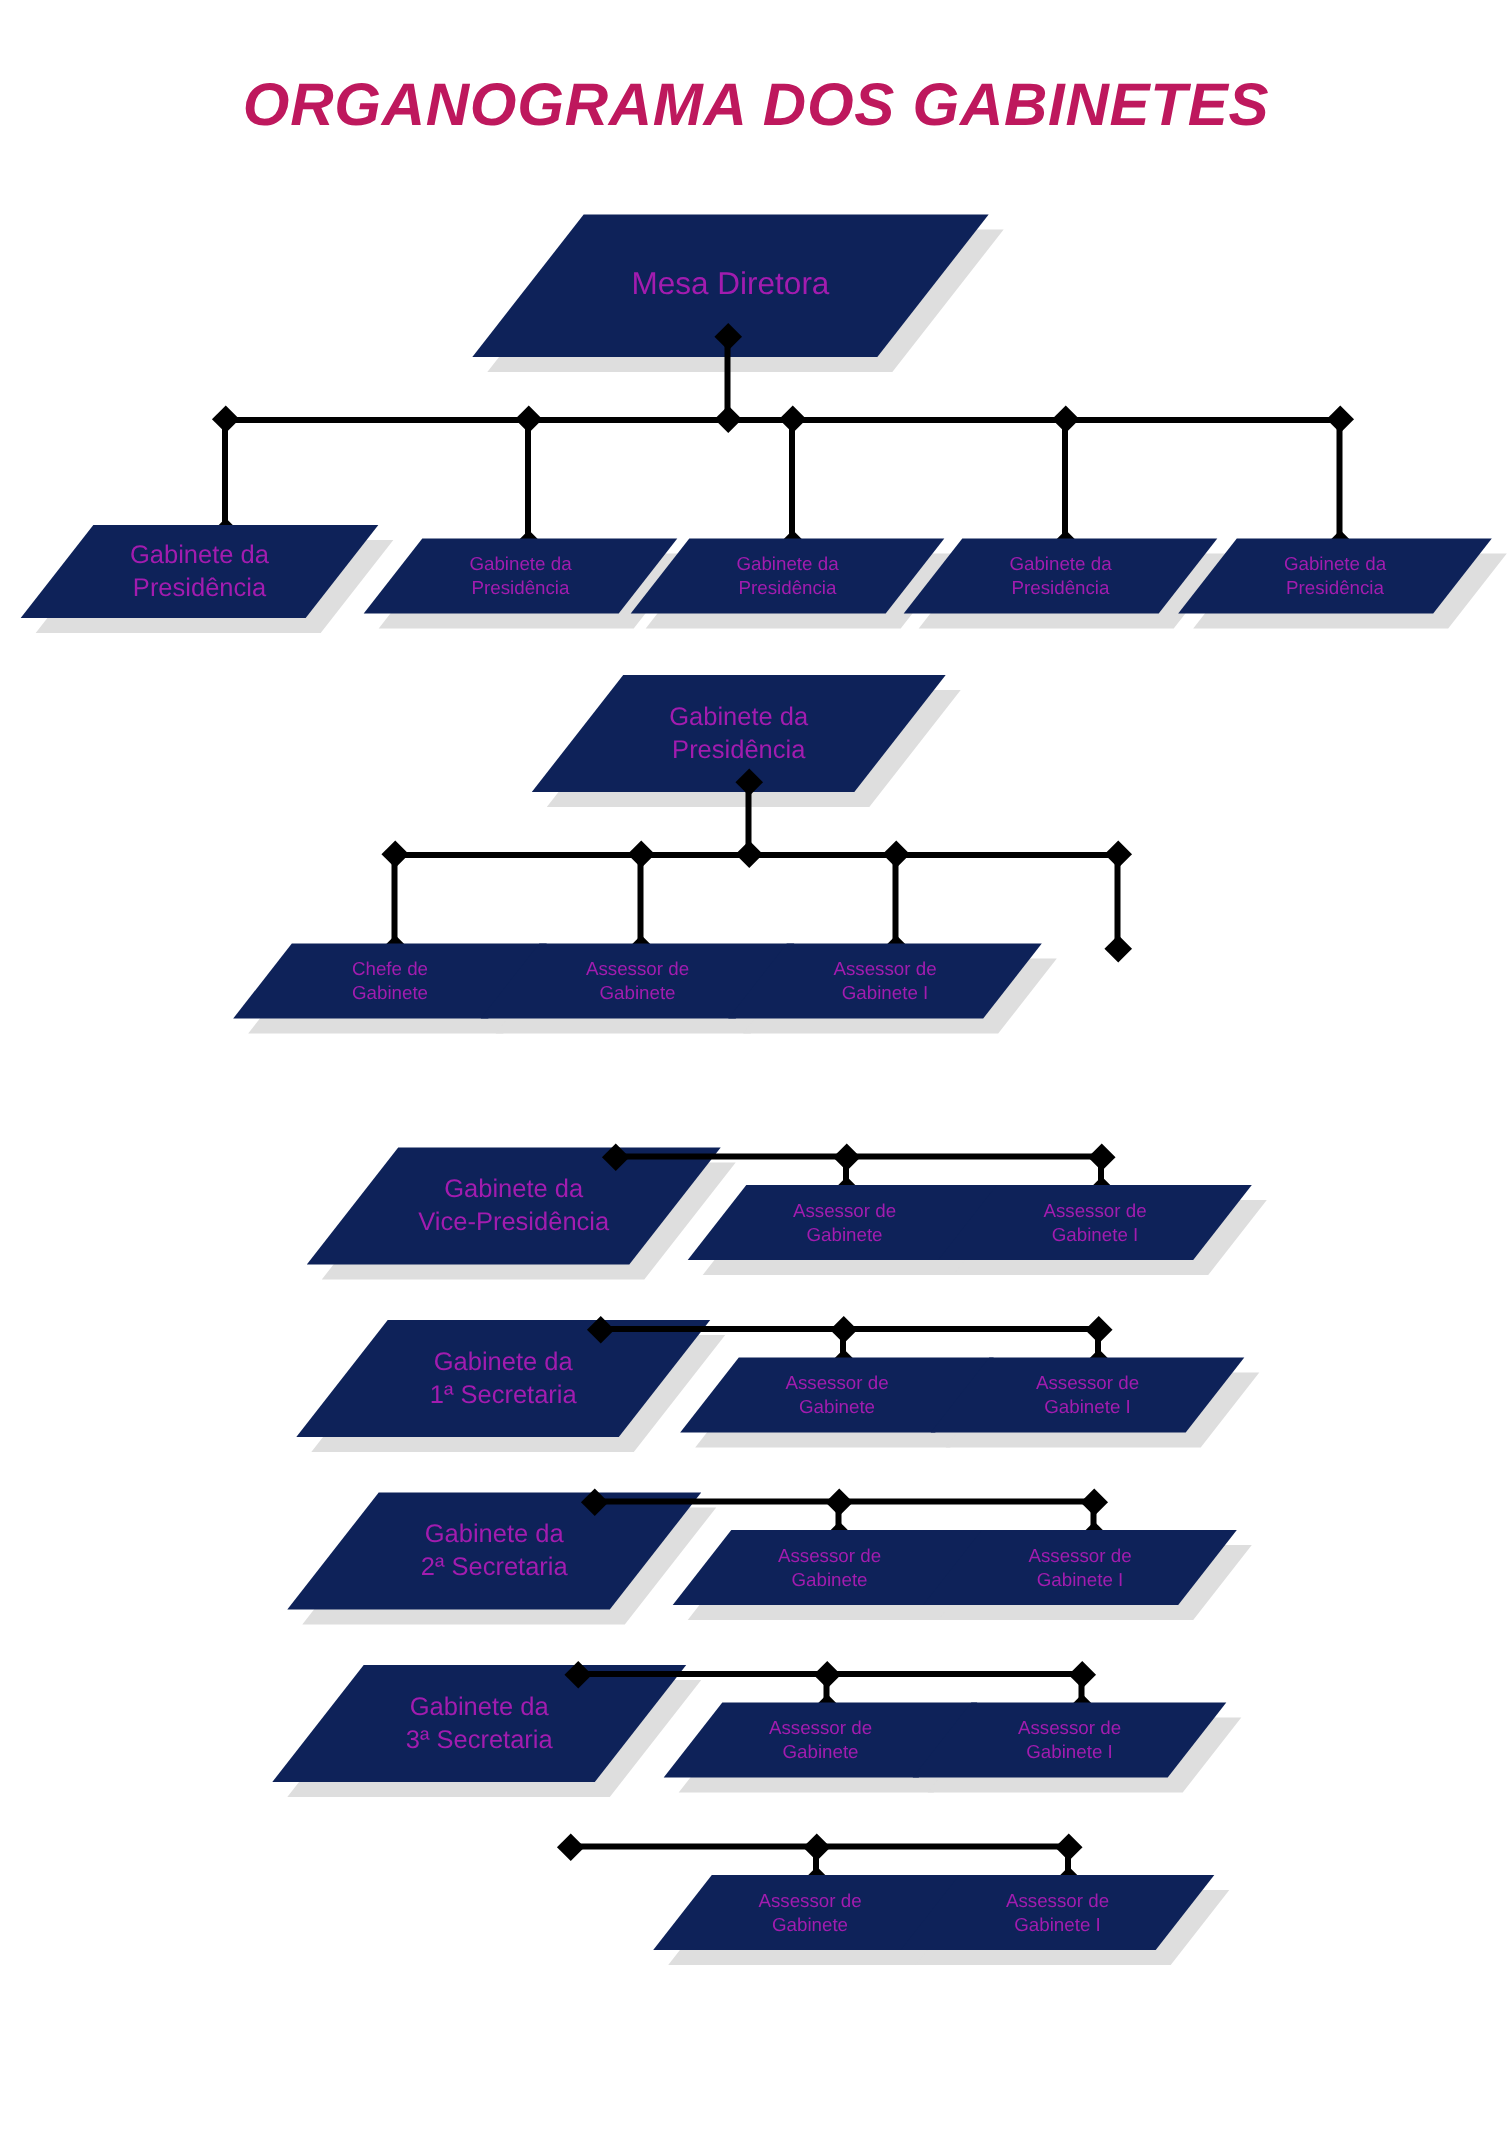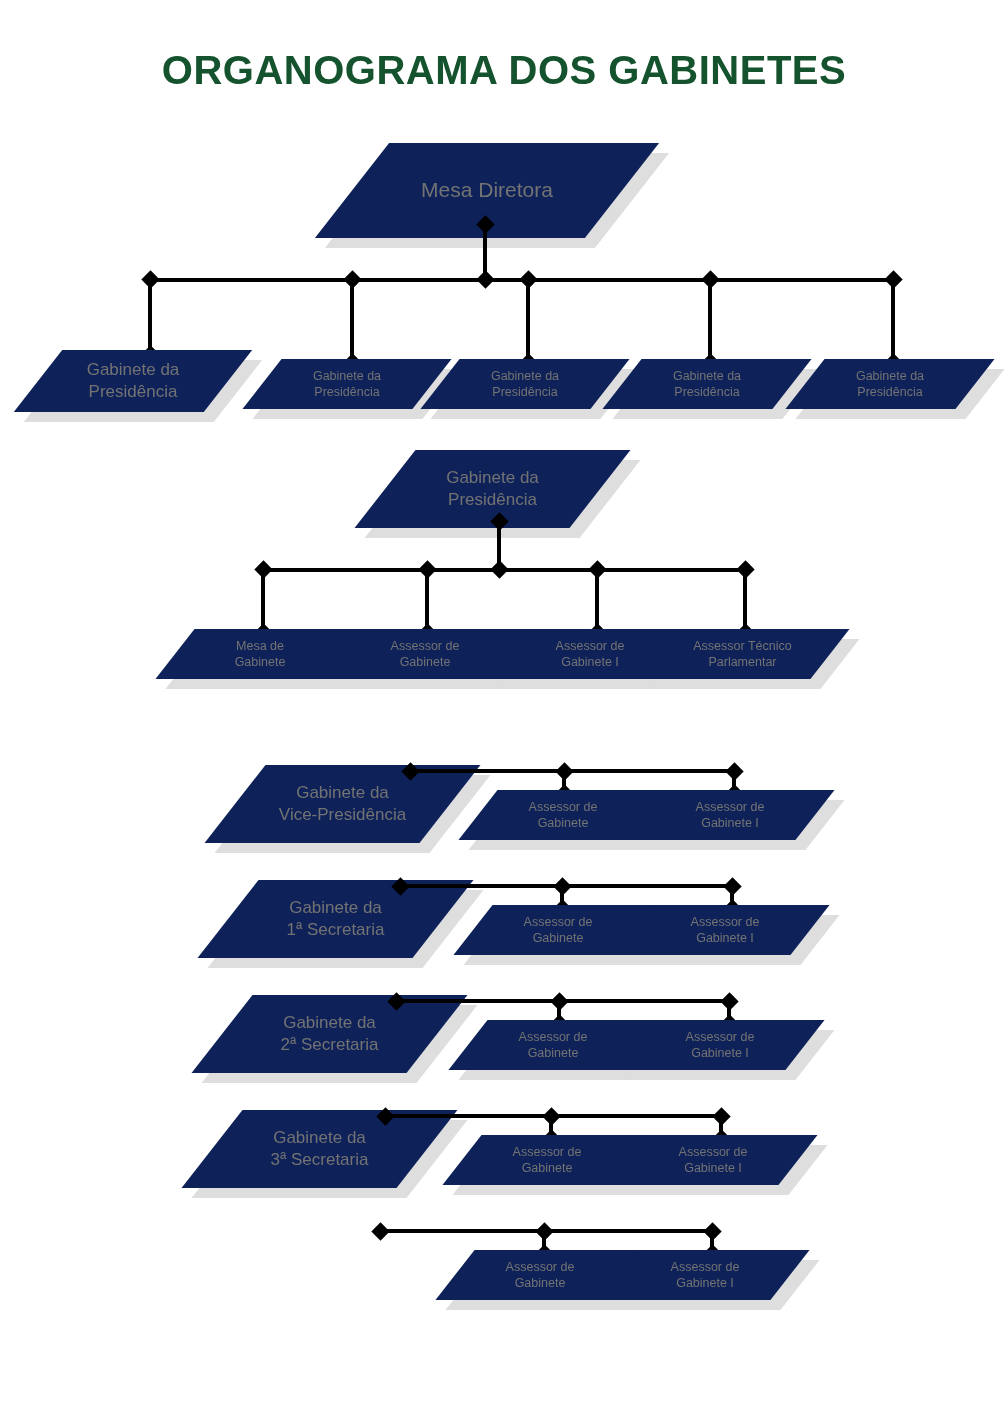--- a/index.html
+++ b/index.html
@@ -11,22 +11,23 @@
     position:relative;
   }
   #chart{position:absolute;left:0;top:0;width:1008px;height:1425px;}
 
   .title{
     position:absolute;
     left:0; top:48px; width:1008px;
     text-align:center;
     font-size:40px;
     font-weight:bold;
+    font-style:italic;
     letter-spacing:0.5px;
-    color:#14532d;
+    color:#be185d;
     font-family:"Liberation Sans", sans-serif;
   }
 
   
   .node{position:absolute;}
   .node .shadow{
     position:absolute;
     left:10px; top:10px;
     width:100%; height:100%;
     background:#DEDEDE;
@@ -40,21 +41,21 @@
     transform:skewX(-38deg);
   }
   .node .label{
     position:absolute;
     left:0; top:0;
     width:100%; height:100%;
     display:flex;
     align-items:center;
     justify-content:center;
     text-align:center;
-    color:#737373;
+    color:#a21caf;
     line-height:1.28;
     white-space:pre-line;
     padding:0 6px;
     box-sizing:border-box;
   }
   .sz-lg .label{font-size:21px;}
   .sz-md .label{font-size:17px;}
   .sz-sm .label{font-size:12.5px;}
 
   
@@ -163,44 +164,38 @@
   <div class="vline" style="left:743px;top:570px;height:62px;"></div>
 
   <div class="dia" style="left:257px;top:626px;"></div>
   <div class="dia" style="left:421px;top:626px;"></div>
   <div class="dia" style="left:591px;top:626px;"></div>
   <div class="dia" style="left:739px;top:626px;"></div>
 
   <div class="node sz-sm" style="left:175px;top:629px;width:170px;height:50px;">
     <div class="shadow"></div>
     <div class="face"></div>
-    <div class="label">Mesa de
+    <div class="label">Chefe de
 Gabinete</div>
   </div>
 
   <div class="node sz-sm" style="left:340px;top:629px;width:170px;height:50px;">
     <div class="shadow"></div>
     <div class="face"></div>
     <div class="label">Assessor de
 Gabinete</div>
   </div>
 
   <div class="node sz-sm" style="left:505px;top:629px;width:170px;height:50px;">
     <div class="shadow"></div>
     <div class="face"></div>
     <div class="label">Assessor de
 Gabinete I</div>
   </div>
 
-  <div class="node sz-sm" style="left:655px;top:629px;width:175px;height:50px;">
-    <div class="shadow"></div>
-    <div class="face"></div>
-    <div class="label">Assessor Técnico
-Parlamentar</div>
-  </div>
 
   <div class="node sz-md" style="left:235px;top:765px;width:215px;height:78px;">
     <div class="shadow"></div>
     <div class="face"></div>
     <div class="label">Gabinete da
 Vice-Presidência</div>
   </div>
   <div class="hline" style="left:410px;top:769px;width:325px;"></div>
   <div class="dia" style="left:404px;top:765px;"></div>
   <div class="dia" style="left:558px;top:765px;"></div>

